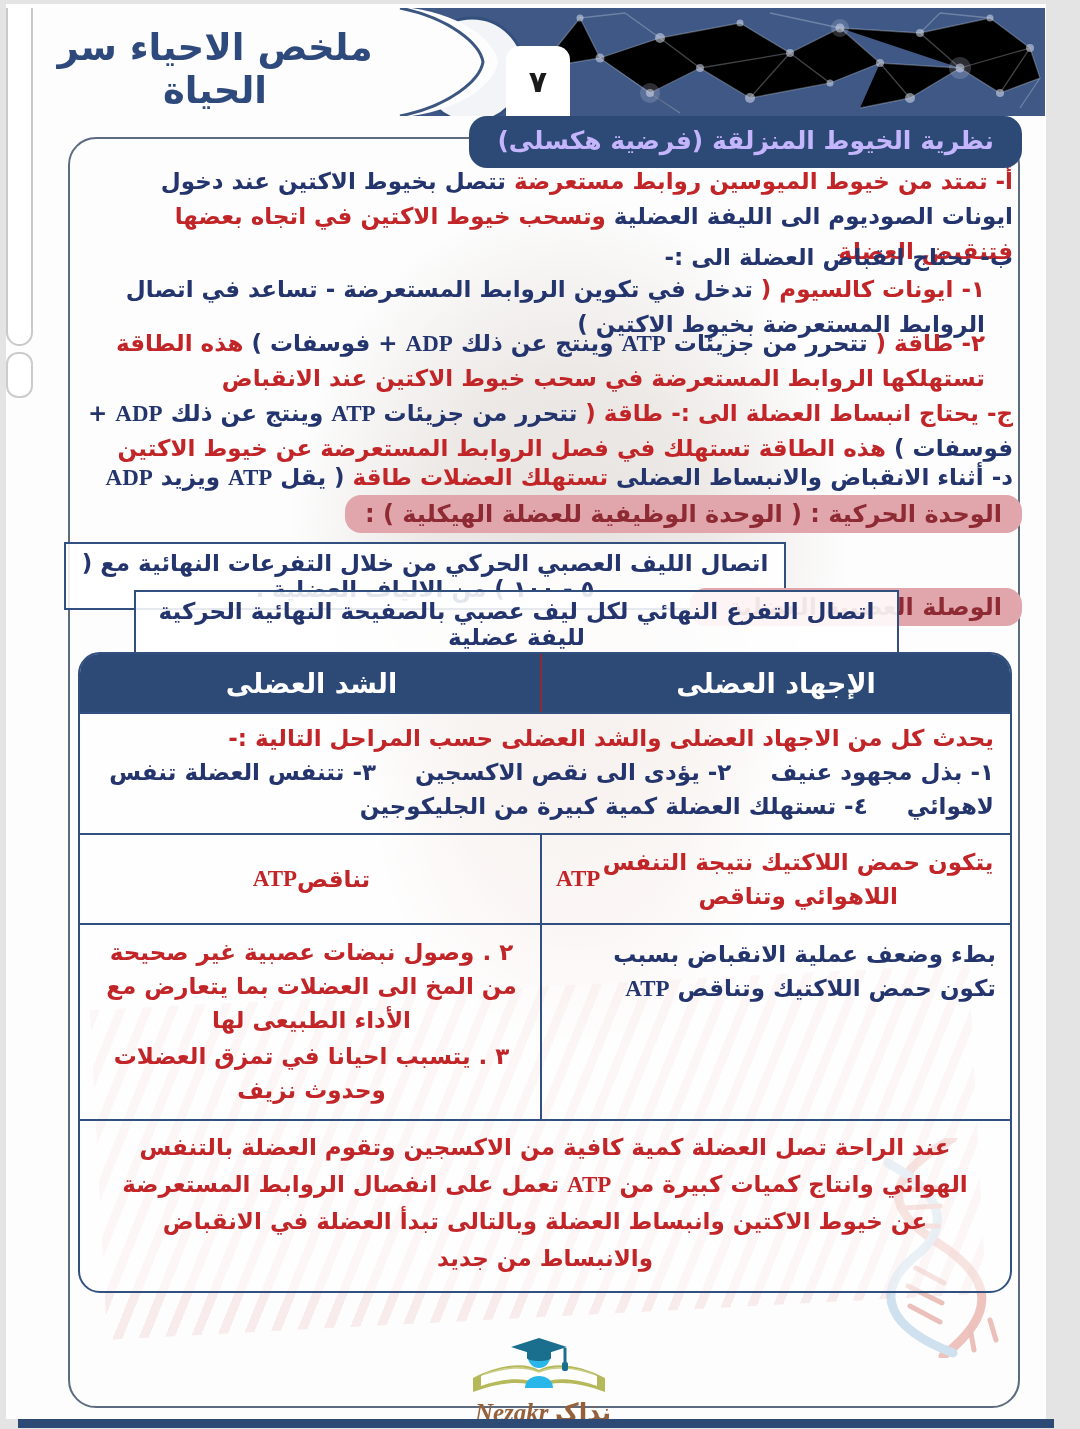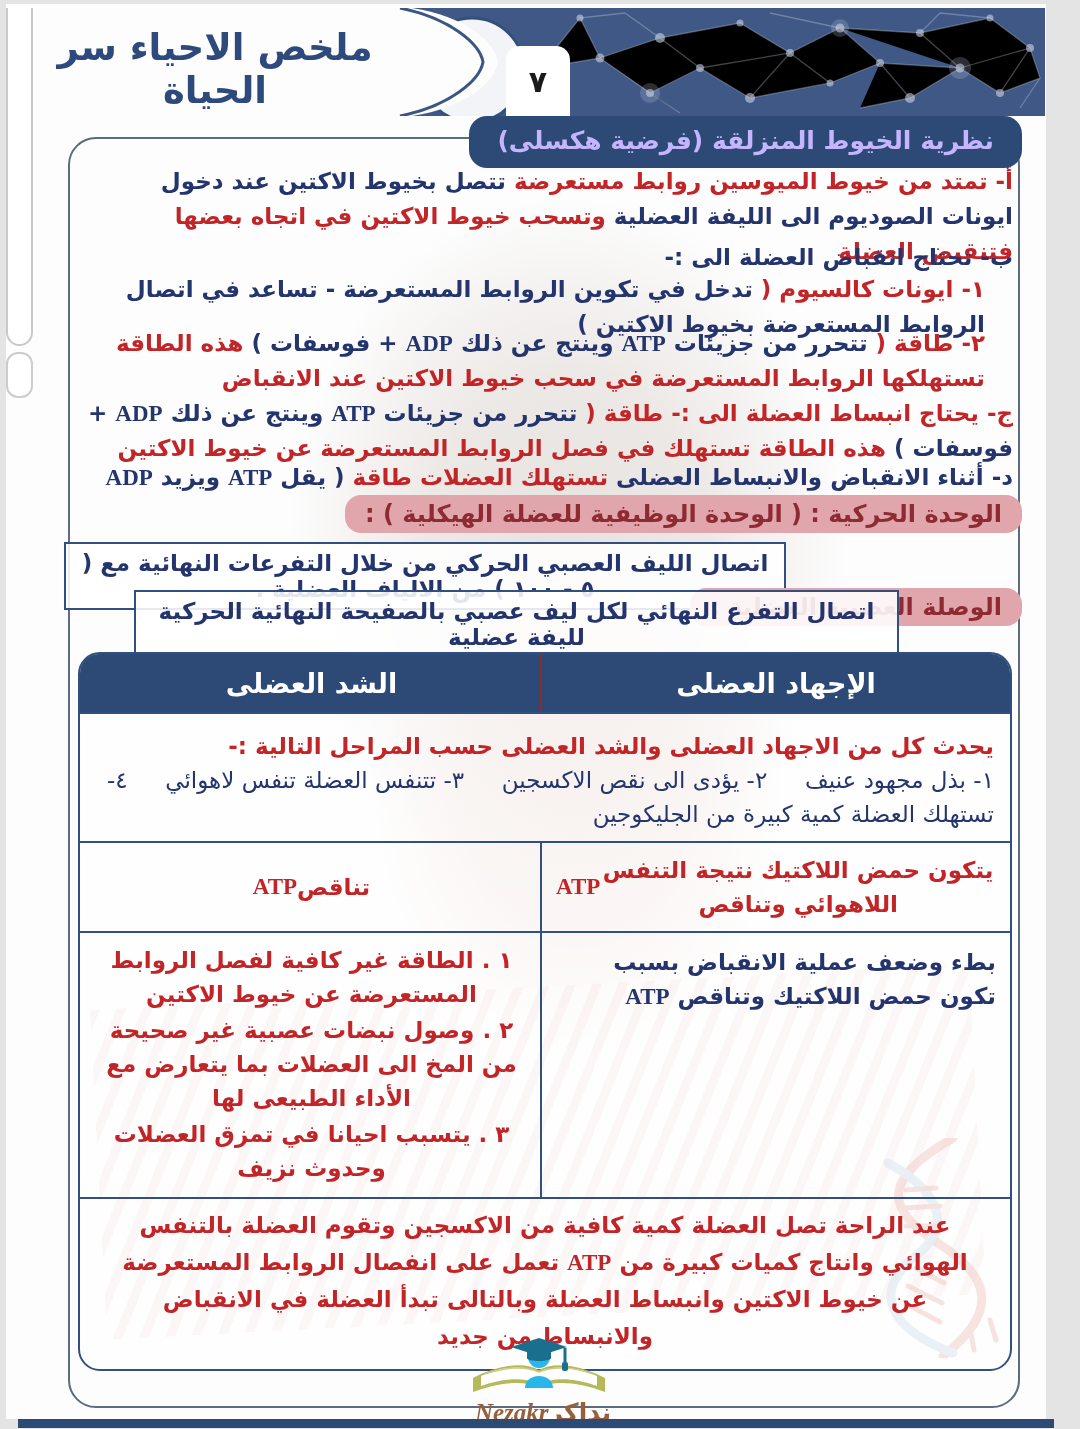--- a/index.html
+++ b/index.html
@@ -59,22 +59,22 @@
   
   .table{position:absolute;left:78px;top:652px;width:934px;border:2.5px solid var(--border-navy);border-radius:22px;
     direction:rtl;z-index:3;background:rgba(255,255,255,.55);}
   .t-head{display:grid;grid-template-columns:470px 457px;background:var(--navy-box);border-radius:19px 19px 0 0;height:58px;}
   .t-head div{display:flex;align-items:center;justify-content:center;color:#fff;font-size:27px;font-weight:700;}
   .t-head .h-right{border-left:2.5px solid var(--maroon);}
   .t-row{border-top:2.5px solid var(--border-navy);}
   .t-grid{display:grid;grid-template-columns:470px 457px;}
   .t-grid .cell-right{border-left:2.5px solid var(--border-navy);}
   .intro{padding:8px 16px 10px;direction:rtl;}
-  .intro-title{color:var(--red-text);font-size:23px;font-weight:700;text-align:right;line-height:33px;margin-top:8px;}
-  .intro-steps{color:var(--navy-text);font-size:23px;font-weight:400;text-align:right;line-height:34px;}
+  .intro-title{color:var(--red-text);font-size:23px;font-weight:700;text-align:right;line-height:33px;}
+  .intro-steps{color:var(--navy-text);font-size:23px;font-weight:700;text-align:right;line-height:34px;}
   .cell{padding:10px 14px;font-size:23px;font-weight:700;line-height:34px;}
   .lactic-right{color:var(--red-text);text-align:center;display:flex;align-items:center;justify-content:center;min-height:78px;}
   .lactic-left{color:var(--red-text);text-align:center;display:flex;align-items:center;justify-content:center;}
   .effect-right{color:var(--navy-text);text-align:right;padding-top:12px;}
   .effect-left{color:var(--red-text);text-align:center;}
   .list-line{margin-bottom:2px;}
   .t-footer{color:var(--red-text);font-size:23px;font-weight:700;text-align:center;line-height:37px;
     padding:8px 26px 14px;border-radius:0 0 19px 19px;direction:rtl;}
   
   .dna{position:absolute;left:858px;top:1138px;z-index:1;opacity:.55;}
@@ -186,21 +186,20 @@
     <div class="intro-title">يحدث كل من الاجهاد العضلى والشد العضلى حسب المراحل التالية :-</div>
     <div class="intro-steps">١- بذل مجهود عنيف   ٢- يؤدى الى نقص الاكسجين   ٣- تتنفس العضلة تنفس لاهوائي   ٤- تستهلك العضلة كمية كبيرة من الجليكوجين</div>
   </div>
   <div class="t-row t-grid">
     <div class="cell cell-right lactic-right">يتكون حمض اللاكتيك نتيجة التنفس اللاهوائي وتناقص <span class="latin">ATP</span></div>
     <div class="cell lactic-left">تناقص <span class="latin">ATP</span></div>
   </div>
   <div class="t-row t-grid">
     <div class="cell cell-right effect-right">بطء وضعف عملية الانقباض بسبب تكون حمض اللاكتيك وتناقص <span class="latin">ATP</span></div>
     <div class="cell effect-left">
-        <div class="list-line">١ . الطاقة غير كافية لفصل الروابط المستعرضة عن خيوط الاكتين</div>
         <div class="list-line">٢ . وصول نبضات عصبية غير صحيحة من المخ الى العضلات بما يتعارض مع الأداء الطبيعى لها</div>
         <div class="list-line">٣ . يتسبب احيانا في تمزق العضلات وحدوث نزيف</div>
       </div>
   </div>
   <div class="t-row t-footer">عند الراحة تصل العضلة كمية كافية من الاكسجين وتقوم العضلة بالتنفس الهوائي وانتاج كميات كبيرة من <span class="latin">ATP</span> تعمل على انفصال الروابط المستعرضة عن خيوط الاكتين وانبساط العضلة وبالتالى تبدأ العضلة في الانقباض والانبساط من جديد</div>
 </div>
 
 <div class="logo">
   <svg width="170" height="62" viewBox="0 0 170 62">
 

